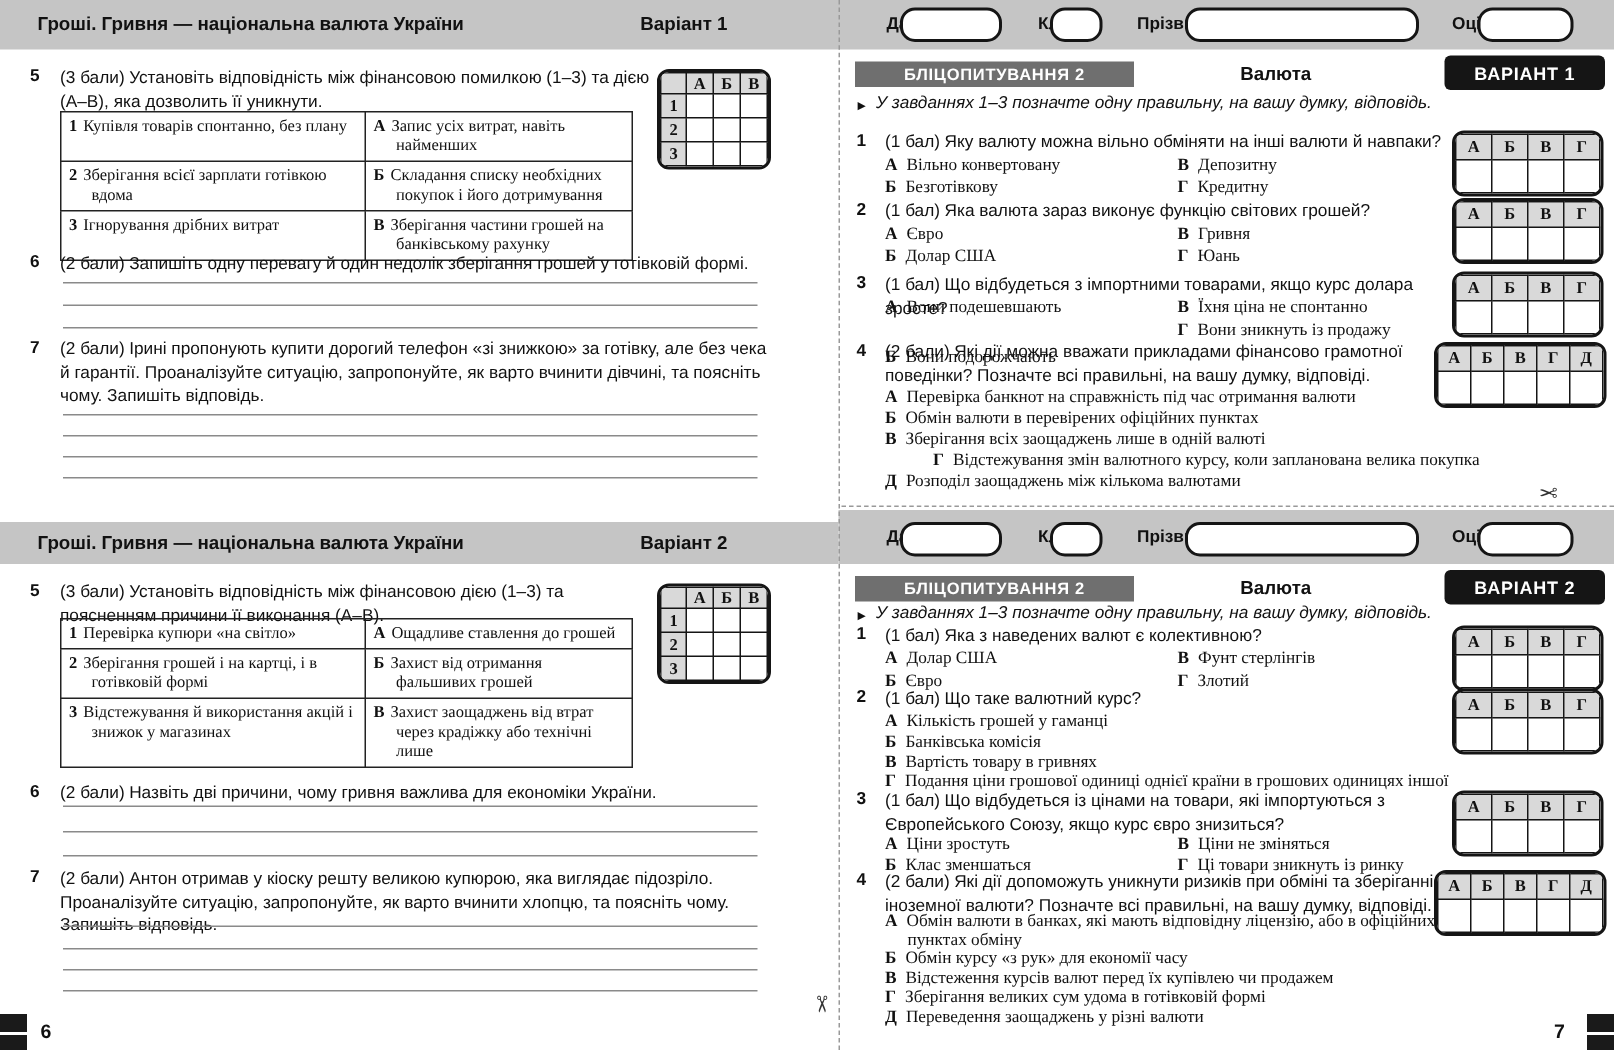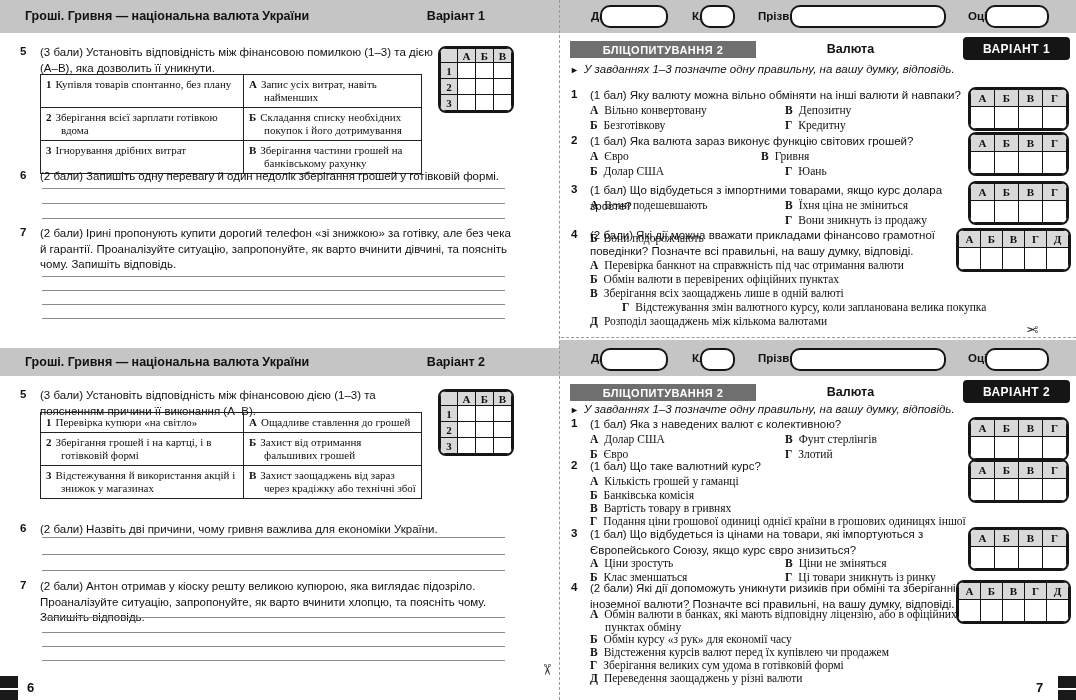--- a/index.html
+++ b/index.html
@@ -210,21 +210,21 @@
           </td>
       <td>
             <div class="hang"><span class="mn">Б</span><span>Захист від отримання фальшивих грошей</span></div>
           </td>
     </tr>
     <tr>
       <td class="ml">
             <div class="hang"><span class="mn">3</span><span>Відстежування й використання акцій і знижок у магазинах</span></div>
           </td>
       <td>
-            <div class="hang"><span class="mn">В</span><span>Захист заощаджень від зараз через крадіжку або технічні збої</span></div>
+            <div class="hang"><span class="mn">В</span><span>Захист заощаджень від втрат через крадіжку або технічні лише</span></div>
           </td>
     </tr>
   </tbody>
     </table>
 
   <div class="abs qnum" style="left:20px;top:522px">6</div>
   <div class="abs stem" style="left:40px;top:522px;width:472px">
     <span class="pts">(2 бали)</span><span>Назвіть дві причини, чому гривня важлива для економіки України.</span>
   </div>
   <div class="abs wline" style="left:42px;top:537px;width:463px"></div>
@@ -281,21 +281,21 @@
           </tr>
     </tbody>
       </table>
   </div>
 
   <div class="abs qnum" style="left:571px;top:134px">2</div>
   <div class="abs stem" style="left:590px;top:134px;width:372px">
     <span class="pts">(1 бал)</span><span>Яка валюта зараз виконує функцію світових грошей?</span>
   </div>
   <div class="abs opt" style="left:590px;top:150px"><span class="ol">А</span><span>Євро</span></div>
-  <div class="abs opt" style="left:761px;top:150px"><span class="ol">В</span><span>Гривня</span></div>
+  <div class="abs opt" style="left:785px;top:150px"><span class="ol">В</span><span>Гривня</span></div>
   <div class="abs opt" style="left:590px;top:165px"><span class="ol">Б</span><span>Долар США</span></div>
   <div class="abs opt" style="left:785px;top:165px"><span class="ol">Г</span><span>Юань</span></div>
   <div class="abs agrid-wrap" style="left:968px;top:132px">
     <table class="agrid">
       <tbody>
           <tr>
         <td class="ghdr gw23 gh16">А</td>
         <td class="ghdr gw23 gh16">Б</td>
         <td class="ghdr gw23 gh16">В</td>
         <td class="ghdr gw23 gh16">Г</td>
@@ -308,21 +308,21 @@
           </tr>
     </tbody>
       </table>
   </div>
 
   <div class="abs qnum" style="left:571px;top:183px">3</div>
   <div class="abs stem" style="left:590px;top:183px;width:372px">
     <span class="pts">(1 бал)</span><span>Що відбудеться з імпортними товарами, якщо курс долара зросте?</span>
   </div>
   <div class="abs opt" style="left:590px;top:199px"><span class="ol">А</span><span>Вони подешевшають</span></div>
-  <div class="abs opt" style="left:785px;top:199px"><span class="ol">В</span><span>Їхня ціна не зміниться</span></div>
+  <div class="abs opt" style="left:785px;top:199px"><span class="ol">В</span><span>Їхня ціна не спонтанно</span></div>
   <div class="abs opt" style="left:590px;top:232px"><span class="ol">Б</span><span>Вони подорожчають</span></div>
   <div class="abs opt" style="left:785px;top:214px"><span class="ol">Г</span><span>Вони зникнуть із продажу</span></div>
   <div class="abs agrid-wrap" style="left:968px;top:181px">
     <table class="agrid">
       <tbody>
           <tr>
         <td class="ghdr gw23 gh16">А</td>
         <td class="ghdr gw23 gh16">Б</td>
         <td class="ghdr gw23 gh16">В</td>
         <td class="ghdr gw23 gh16">Г</td>

